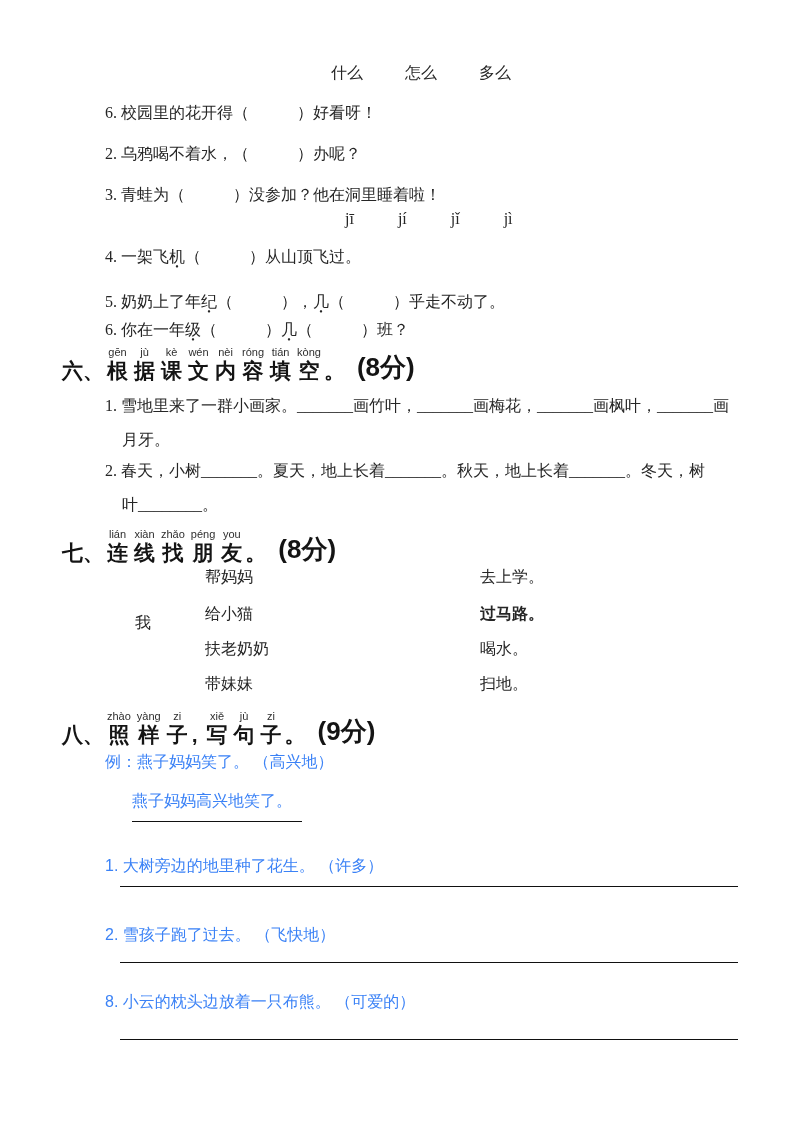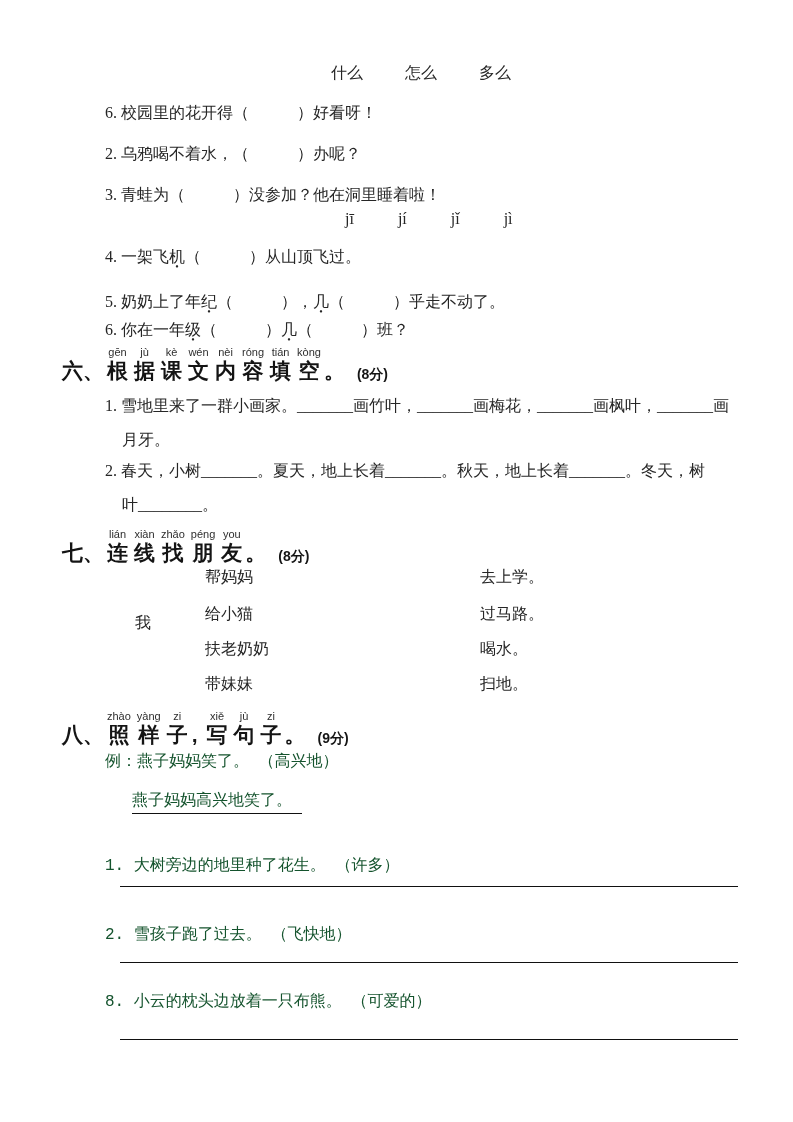--- a/index.html
+++ b/index.html
@@ -18,37 +18,37 @@
   
   .heading {
     display: flex;
     align-items: flex-end;
     font-family: "Liberation Sans", "DejaVu Sans", sans-serif;
     font-weight: bold;
     color: #141414;
   }
   .hnum, .hsuffix, .hcomma { font-size: 21px; line-height: 1.05; }
   .hcomma { margin: 0 6px 0 1px; }
-  .hscore { font-size: 14px; line-height: 1.1; margin-left: 12px; }
+  .hscore { font-size: 26px; line-height: 1.1; margin-left: 12px; }
   .rb { display: inline-flex; flex-direction: column; align-items: center; margin: 0 3px; }
   .rb .rt { font-size: 11px; line-height: 1; font-weight: normal; color: #2e2e2e; margin-bottom: 2px; letter-spacing: 0; }
   .rb .rc { font-size: 21px; line-height: 1.05; }
   
   .em-dot { position: relative; display: inline-block; }
   .em-dot::after {
     content: "•";
     position: absolute;
     left: 50%;
     transform: translateX(-50%);
     bottom: -0.62em;
     font-size: 10px;
     color: #262626;
   }
-  .sans { font-family: Liberation Mono, monospace; color: #14532d; }
-  .underline-answer { border-bottom: 1.6px solid #111; padding-bottom: 3px; padding-right: 10px; text-align: right; }
+  .sans { font-family: Liberation Sans, sans-serif; color: #3b82f6; }
+  .underline-answer { border-bottom: 1.6px solid #111; padding-bottom: 12px; padding-right: 10px; text-align: right; }
   .blank-line { position: absolute; height: 0; border-bottom: 1.6px solid #111; }
 </style>
 </head>
 <body>
 
 <div class="page">
 
   <div class="abs bank" style="top:63px; left:331px; gap:42px;">
     <span>什么</span>
     <span>怎么</span>
@@ -127,21 +127,21 @@
     <span class="hsuffix">。</span>
     <span class="hscore">(8分)</span>
   </div>
 
   <div class="abs" style="top:613px; left:135px;">我</div>
   <div class="abs" style="top:567px; left:205px;">帮妈妈</div>
   <div class="abs" style="top:604px; left:205px;">给小猫</div>
   <div class="abs" style="top:639px; left:205px;">扶老奶奶</div>
   <div class="abs" style="top:674px; left:205px;">带妹妹</div>
   <div class="abs" style="top:567px; left:480px;">去上学。</div>
-  <div class="abs" style="top:604px; left:480px;">过马路。</div>
+  <div class="abs" style="top:604px; left:480px;font-weight:bold;">过马路。</div>
   <div class="abs" style="top:639px; left:480px;">喝水。</div>
   <div class="abs" style="top:674px; left:480px;">扫地。</div>
 
   <div class="abs heading" style="top:705px; left:62px;">
     <span class="hnum">八、</span>
     <span><span class="rb">
           <span class="rt">zhào</span>
           <span class="rc">照</span>
         </span><span class="rb">
           <span class="rt">yàng</span>

